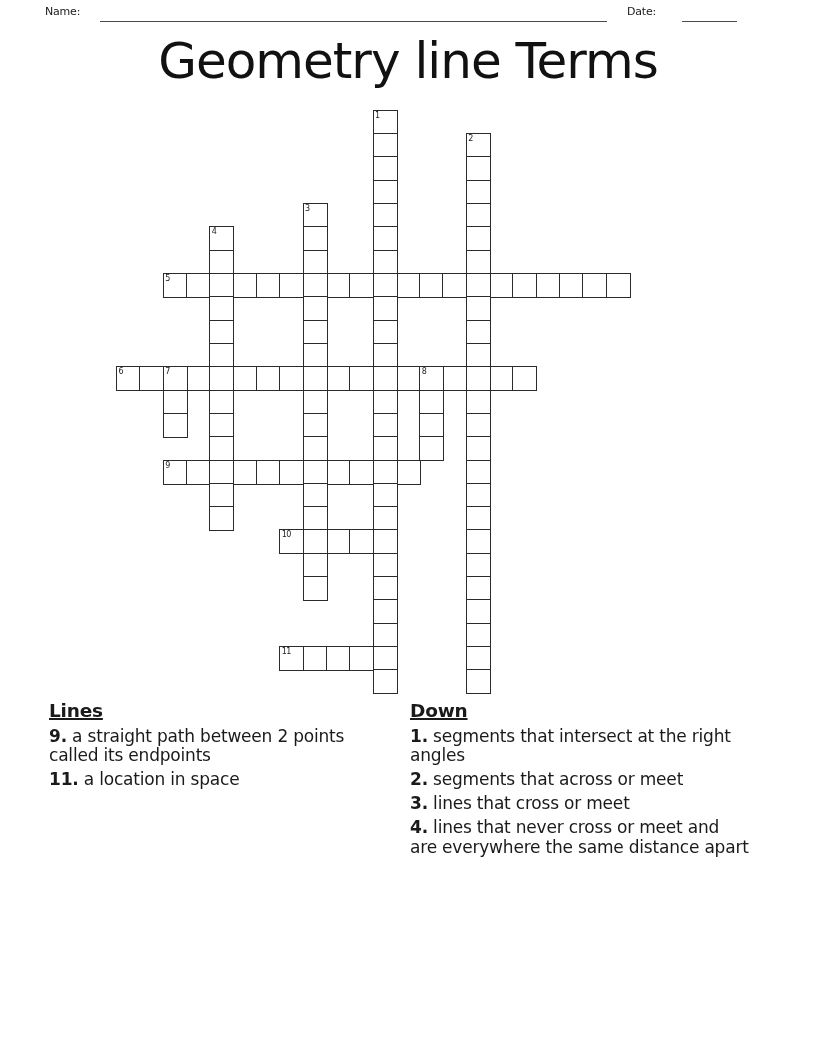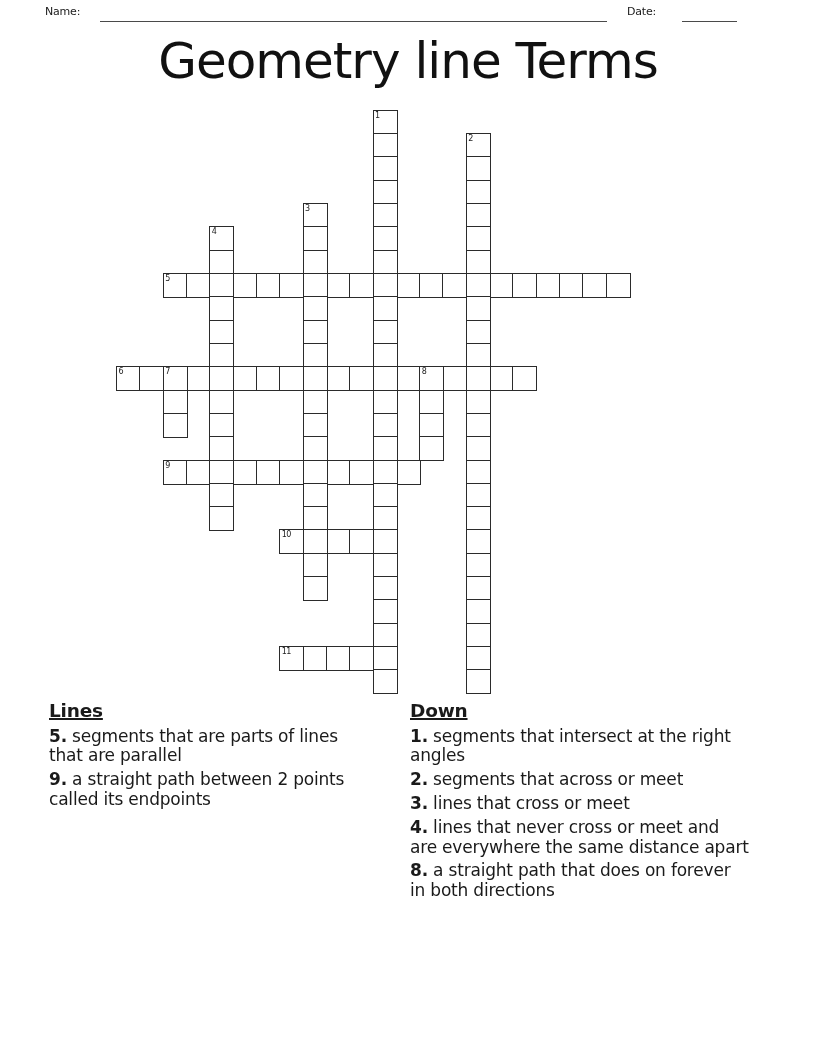--- a/index.html
+++ b/index.html
@@ -225,32 +225,29 @@
       <span class="num">8</span>
     </div>
     <div class="cell" style="left: 419.16px; top: 389.54px; width: 25.02px; height: 25.02px; border-color: rgb(43, 43, 43);"></div>
     <div class="cell" style="left: 419.16px; top: 412.86px; width: 25.02px; height: 25.02px; border-color: rgb(43, 43, 43);"></div>
     <div class="cell" style="left: 419.16px; top: 436.18px; width: 25.02px; height: 25.02px; border-color: rgb(43, 43, 43);"></div>
   </div>
 
 <div class="clues-col" id="clues-across">
   <p class="clues-heading">Lines</p>
   <div>
-      <p class="clue"><b>5.</b> <span class="clue-text">segments that are parts of lines
-that are parallel</span></p>
       <p class="clue"><b>9.</b> <span class="clue-text">a straight path between 2 points
 called its endpoints</span></p>
+      <p class="clue"><b>11.</b> <span class="clue-text">a location in space</span></p>
     </div>
 </div>
 
 <div class="clues-col" id="clues-down">
   <p class="clues-heading">Down</p>
   <div>
       <p class="clue"><b>1.</b> <span class="clue-text">segments that intersect at the right
 angles</span></p>
       <p class="clue"><b>2.</b> <span class="clue-text">segments that across or meet</span></p>
       <p class="clue"><b>3.</b> <span class="clue-text">lines that cross or meet</span></p>
       <p class="clue"><b>4.</b> <span class="clue-text">lines that never cross or meet and
 are everywhere the same distance apart</span></p>
-      <p class="clue"><b>8.</b> <span class="clue-text">a straight path that does on forever
-in both directions</span></p>
     </div>
 </div>
 
 </body></html>

